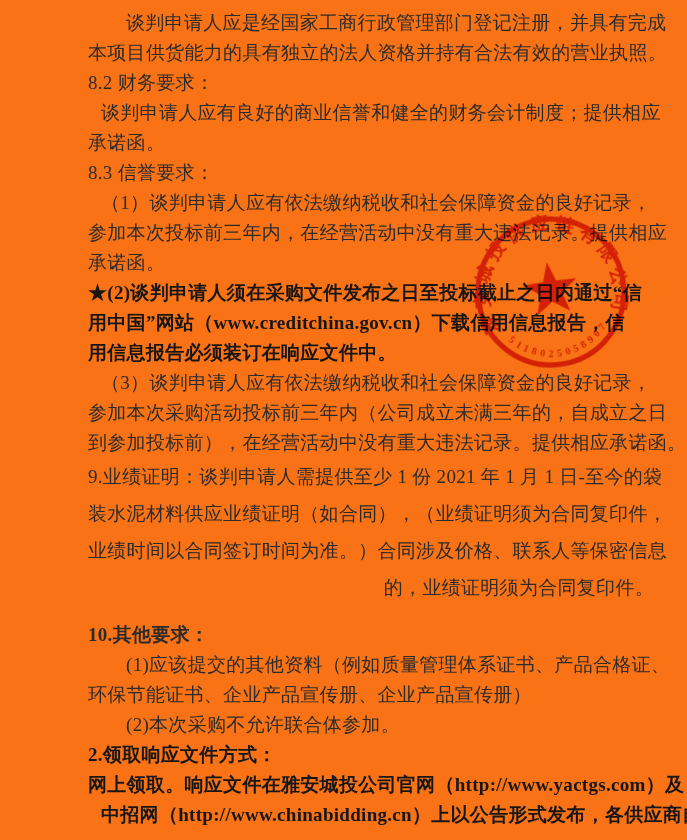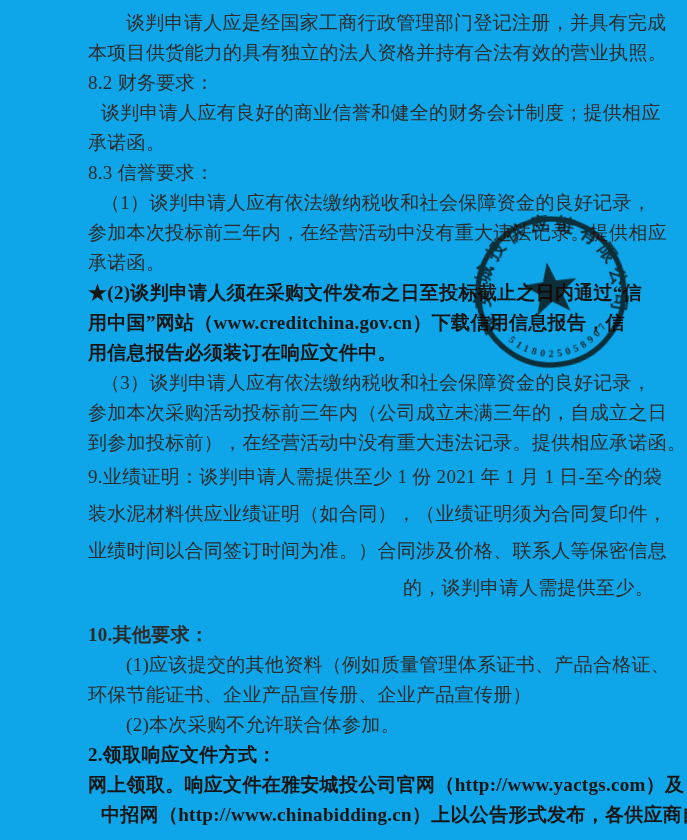--- a/index.html
+++ b/index.html
@@ -4,21 +4,21 @@
 <style>
   html,body { margin:0; padding:0; }
   body {
     width:687px; height:840px;
     background:#ffffff;
     font-family:"Liberation Serif","DejaVu Serif",serif;
   }
   .page {
     position:relative;
     width:687px; height:840px;
-    background:#0ea5e9;
+    background:#f97316;
     overflow:hidden;
     color:#2d2b28;
   }
   .doc {
     position:absolute;
     left:88px; top:8px; width:566px;
   }
   .ln {
     font-size:19px;
     line-height:30px;
@@ -64,21 +64,21 @@
     <div class="ln">承诺函。</div>
     <div class="ln bold">★(2)谈判申请人须在采购文件发布之日至投标截止之日内通过“信</div>
     <div class="ln bold">用中国”网站（www.creditchina.gov.cn）下载信用信息报告，信</div>
     <div class="ln bold">用信息报告必须装订在响应文件中。</div>
     <div class="ln ind05">（3）谈判申请人应有依法缴纳税收和社会保障资金的良好记录，</div>
     <div class="ln">参加本次采购活动投标前三年内（公司成立未满三年的，自成立之日</div>
     <div class="ln">到参加投标前），在经营活动中没有重大违法记录。提供相应承诺函。</div>
     <div class="ln wide">9.业绩证明：谈判申请人需提供至少 1 份 2021 年 1 月 1 日-至今的袋</div>
     <div class="ln wide">装水泥材料供应业绩证明（如合同），（业绩证明须为合同复印件，</div>
     <div class="ln wide">业绩时间以合同签订时间为准。）合同涉及价格、联系人等保密信息</div>
-    <div class="ln wide">的，谈判申请人需提供至少。</div>
+    <div class="ln wide">的，业绩证明须为合同复印件。</div>
     <div class="ln gap">10.其他要求：</div>
     <div class="ln ind2">(1)应该提交的其他资料（例如质量管理体系证书、产品合格证、</div>
     <div class="ln">环保节能证书、企业产品宣传册、企业产品宣传册）</div>
     <div class="ln ind2">(2)本次采购不允许联合体参加。</div>
     <div class="ln bold">2.领取响应文件方式：</div>
     <div class="ln bold">网上领取。响应文件在雅安城投公司官网（http://www.yactgs.com）及</div>
     <div class="ln bold ind05">中招网（http://www.chinabidding.cn）上以公告形式发布，各供应商自</div>
   </div>
 
   <div class="seal">

